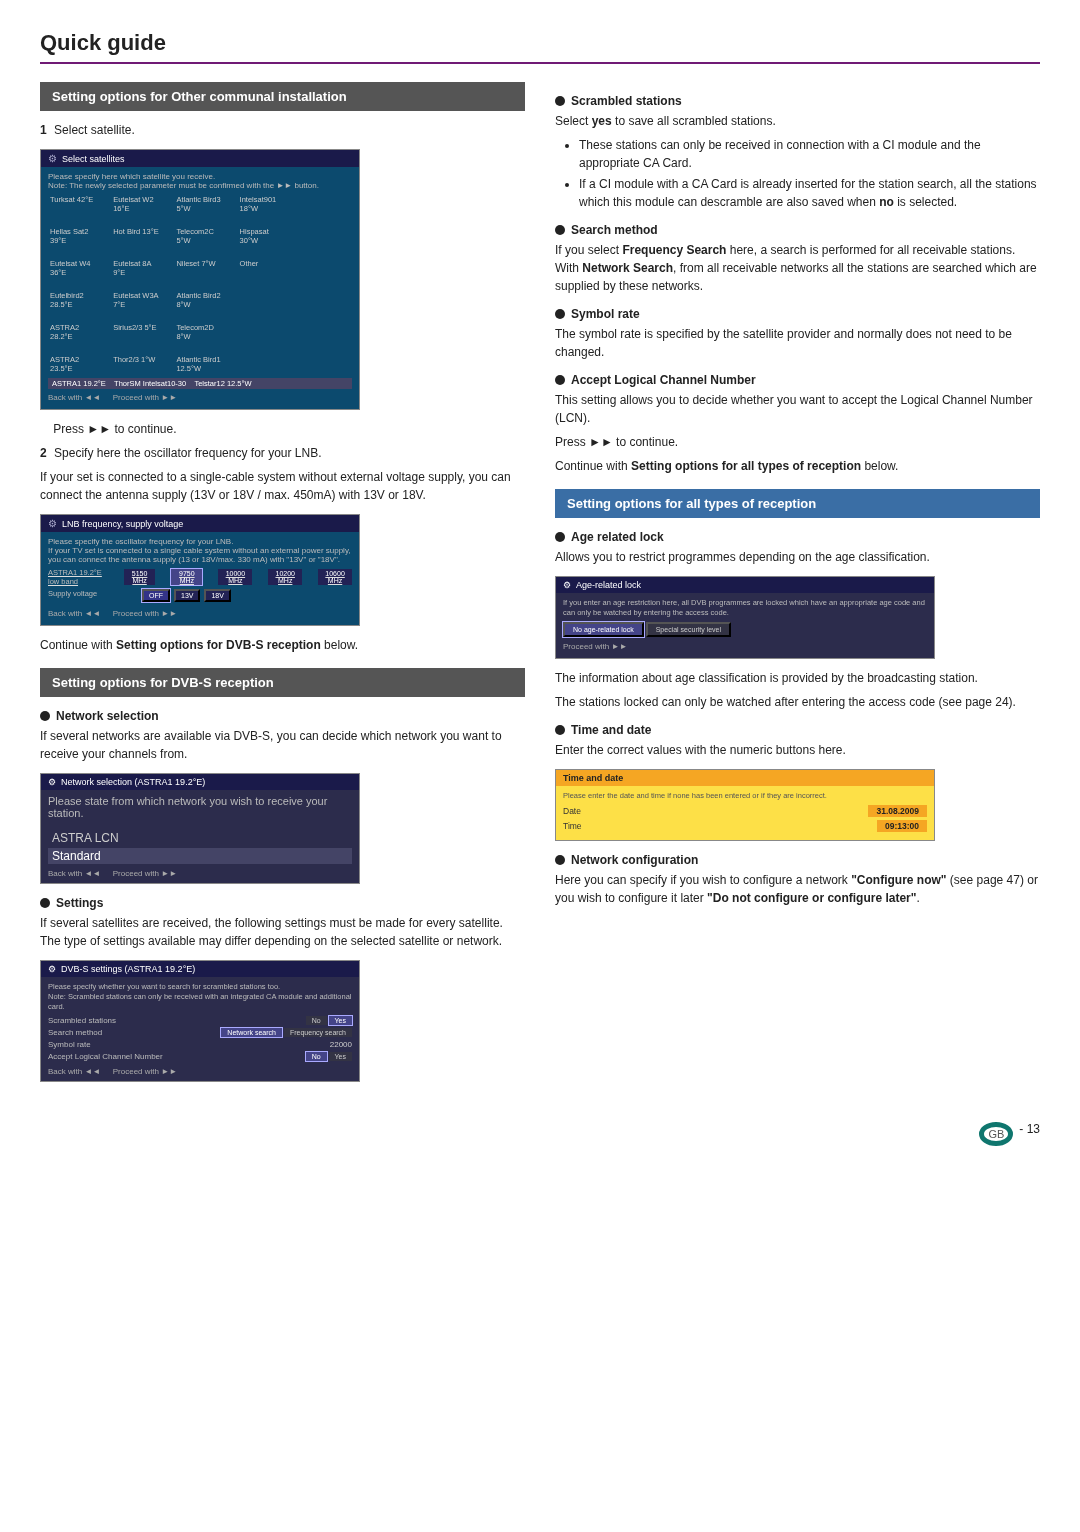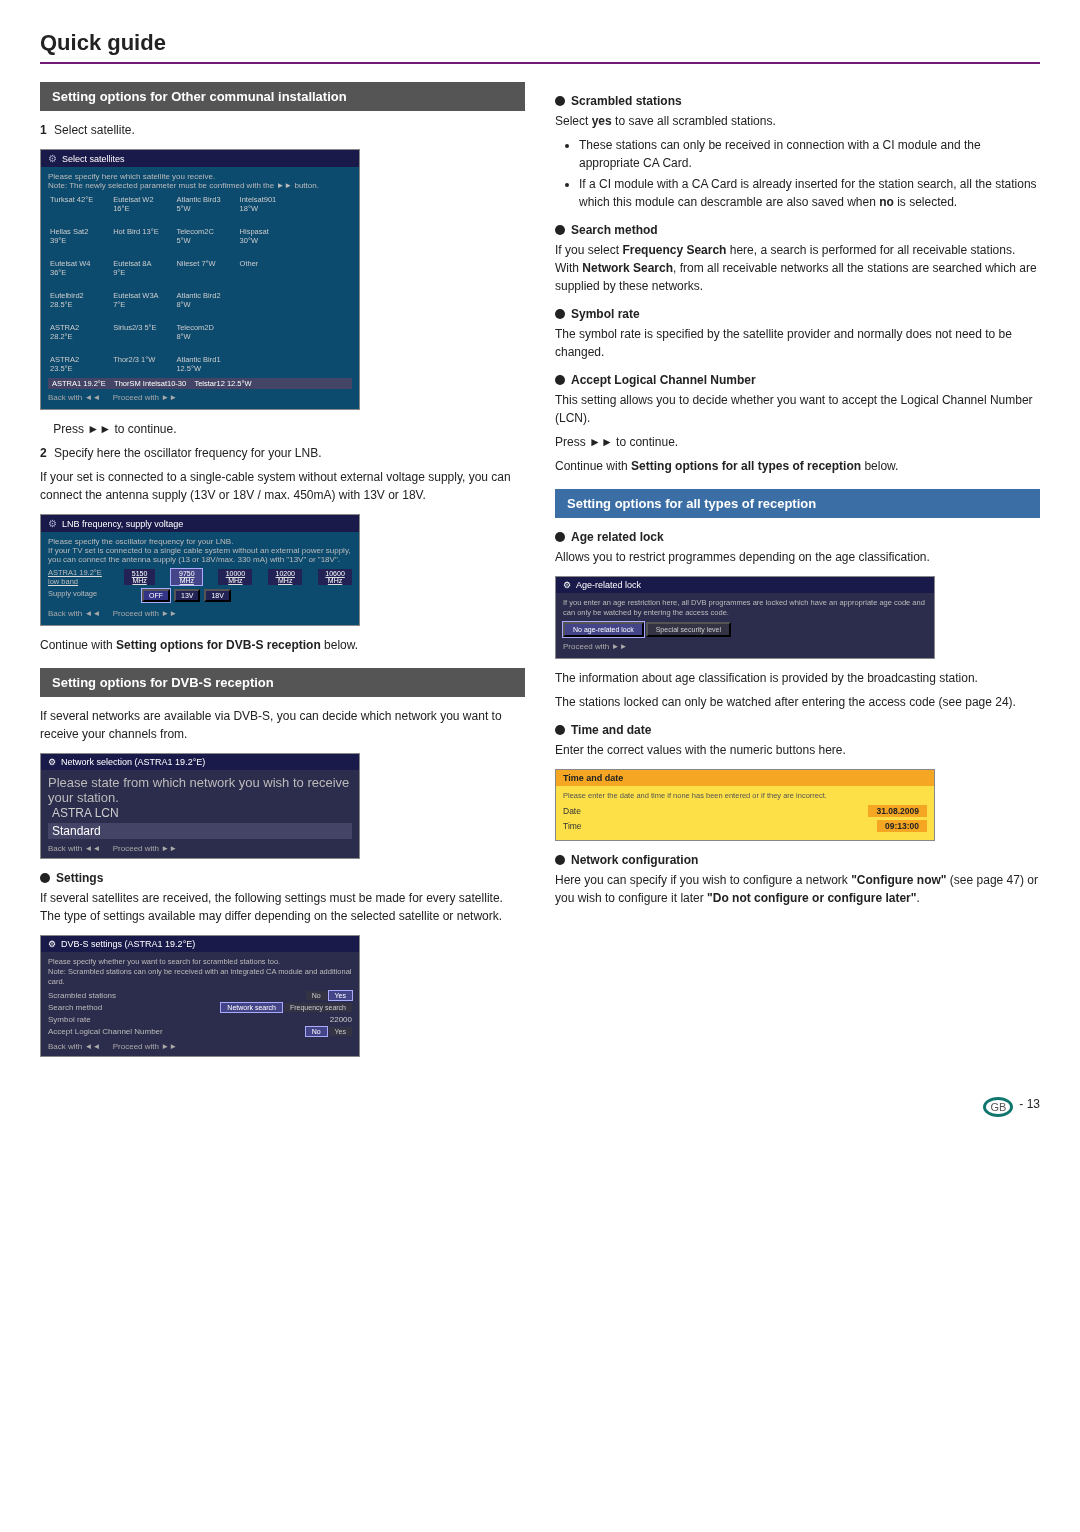--- a/index.html
+++ b/index.html
@@ -245,23 +245,23 @@
       padding: 3px 7px;
       font-size: 9px;
       display: flex;
       align-items: center;
       gap: 5px;
     }
     .screen-net .body {
       padding: 5px 7px;
     }
     .screen-net .note {
-      font-size: 13px;
+      font-size: 11px;
       color: #bbb;
-      margin-bottom: 0;
+      margin-bottom: 11px;
     }
     .screen-net .net-item {
       font-size: 12px;
       color: #ccc;
       padding: 1px 4px;
       margin-bottom: 2px;
     }
     .screen-net .net-item.selected {
       background: #446;
       color: #fff;
@@ -368,21 +368,21 @@
       line-height: 1.5;
       margin-bottom: 3px;
     }
     .bold { font-weight: bold; }
     .page-footer {
       display: flex;
       justify-content: flex-end;
       margin-top: 30px;
     }
     .circle-gb {
-      border: 3px solid #0f766e;
+      border: 5px solid #0f766e;
       border-radius: 50%;
       padding: 1px 4px;
       font-size: 11px;
       color: #555;
       margin-right: 6px;
     }
   </style>
 </head>
 <body>
 
@@ -486,20 +486,24 @@
     </div>
 
     <p>
       <span>Continue with</span>
       <span class="bold">Setting options for DVB-S reception</span>
       <span>below.</span>
     </p>
 
     <div class="section-header" style="margin-top:14px;">Setting options for DVB-S reception</div>
 
+    <div class="subsection-title">
+      <span class="bullet-dot"></span>
+      <span>Network selection</span>
+    </div>
     <p>If several networks are available via DVB-S, you can decide which network you want to receive your channels from.</p>
 
     <div class="screen-net">
       <div class="title-bar">
         <span class="gear">⚙</span>
         <span>Network selection (ASTRA1 19.2°E)</span>
       </div>
       <div class="body">
         <div class="note">Please state from which network you wish to receive your station.</div>
         <div class="net-item">ASTRA LCN</div>

